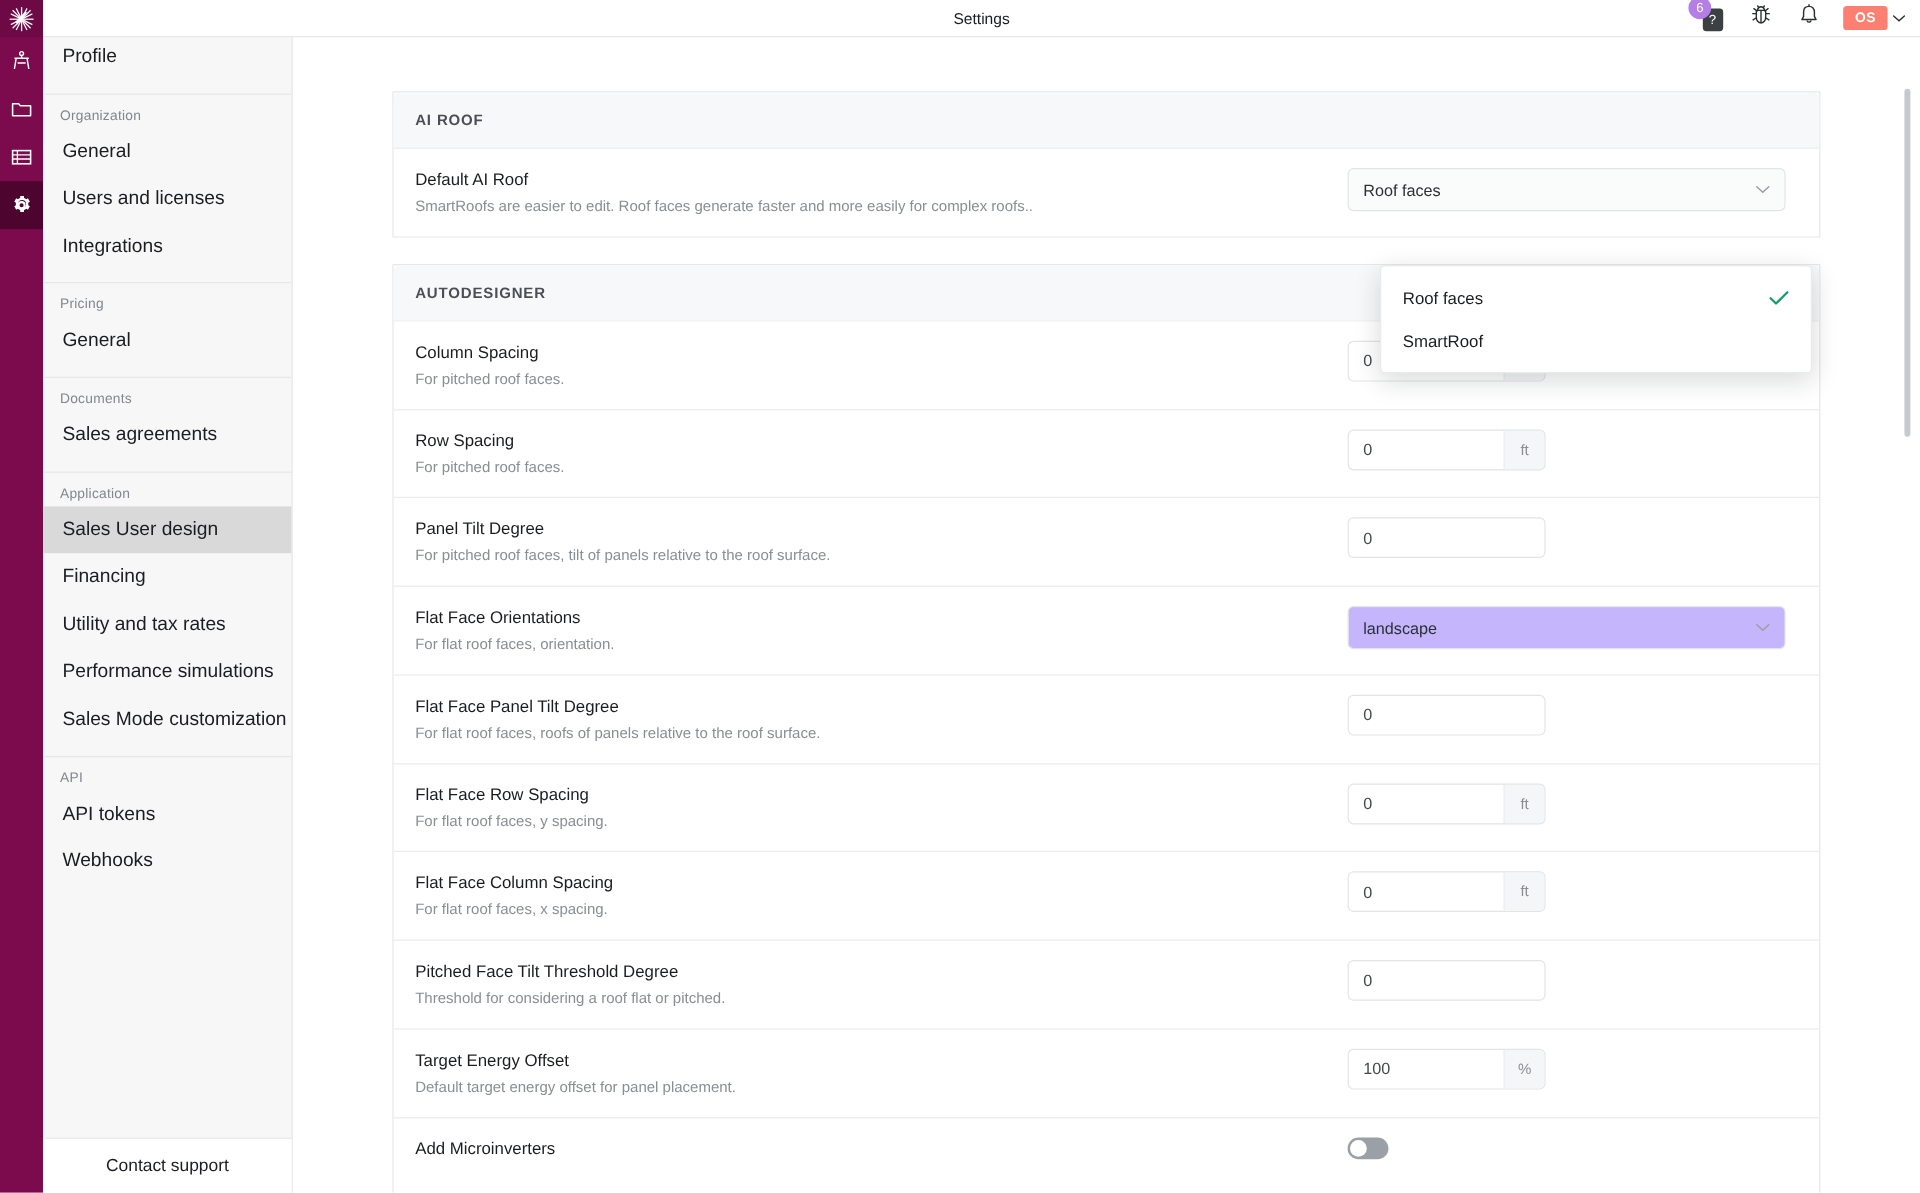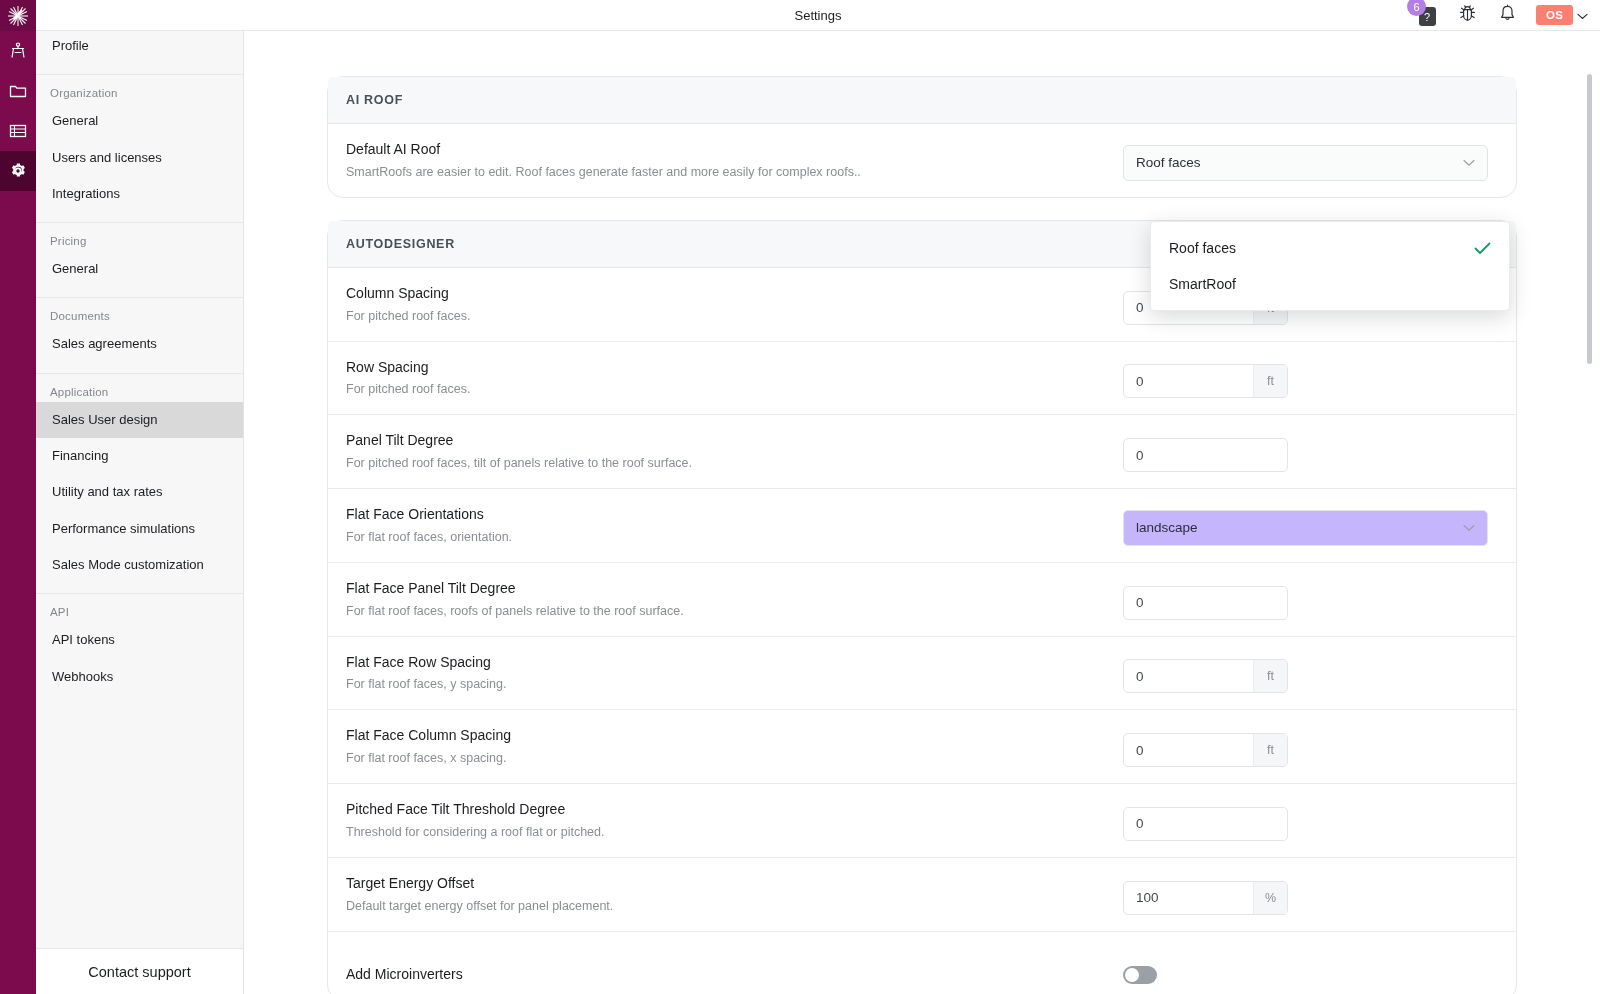--- a/index.html
+++ b/index.html
@@ -45,21 +45,21 @@
     position: relative;
   }
   .sidebar-scroll { flex: 1 1 auto; overflow: hidden; padding-top: 0px; }
   .side-group { border-bottom: 1px solid #e6e7e8; padding-bottom: 10px; }
   .side-group:last-child { border-bottom: none; }
   .side-group-label {
     font-size: 11.5px; color: #83878d; letter-spacing: .2px;
     padding: 12px 0 4px 14px;
   }
   .side-item {
-    font-size: 13px; color: #1b1d21;
+    font-size: 16px; color: #1b1d21;
     padding: 11px 0 11px 16px;
     cursor: pointer; line-height: 1.1;
   }
   .side-item.active { background: #d9d9d9; }
   .sidebar-footer {
     height: 46px; flex: 0 0 46px;
     background: #ffffff;
     border-top: 1px solid #e6e7e8;
     display: flex; align-items: center; justify-content: center;
     font-size: 14.5px; color: #1b1d21; cursor: pointer;
@@ -105,31 +105,31 @@
   .main {
     flex: 1 1 auto; height: 994px; padding-top: 31px;
     background: #ffffff; position: relative; overflow: hidden;
   }
   .content {
     position: absolute; top: 31px; left: 0; right: 0; bottom: 0;
     overflow: hidden; padding: 45px 0 0 0;
   }
   .card {
     width: 1190px; margin: 0 auto 22px auto;
-    border: 1px solid #e6e7e8; border-radius: 16px;
+    border: 1px solid #e6e7e8; border-radius: 1px;
     background: #ffffff; overflow: visible;
   }
   .card-header {
     background: #f7f8f9; padding: 16px 18px;
     font-size: 12.5px; font-weight: 700; color: #4a4f57;
     letter-spacing: .7px; border-bottom: 1px solid #e6e7e8;
     border-radius: 5px 5px 0 0;
   }
   .row {
-    display: flex; align-items: flex-end;
+    display: flex; align-items: flex-start;
     padding: 16px 18px; min-height: 68px;
     border-bottom: 1px solid #eaebec;
   }
   .row:last-child { border-bottom: none; }
   .row-text { flex: 1 1 auto; padding-right: 20px; }
   .row-label { font-size: 14px; color: #1b1d21; line-height: 1.35; }
   .row-desc { font-size: 12.5px; color: #8a8e94; margin-top: 5px; line-height: 1.35; }
   .row-control { flex: 0 0 auto; width: 375px; display: flex; justify-content: flex-start; }
 
   

